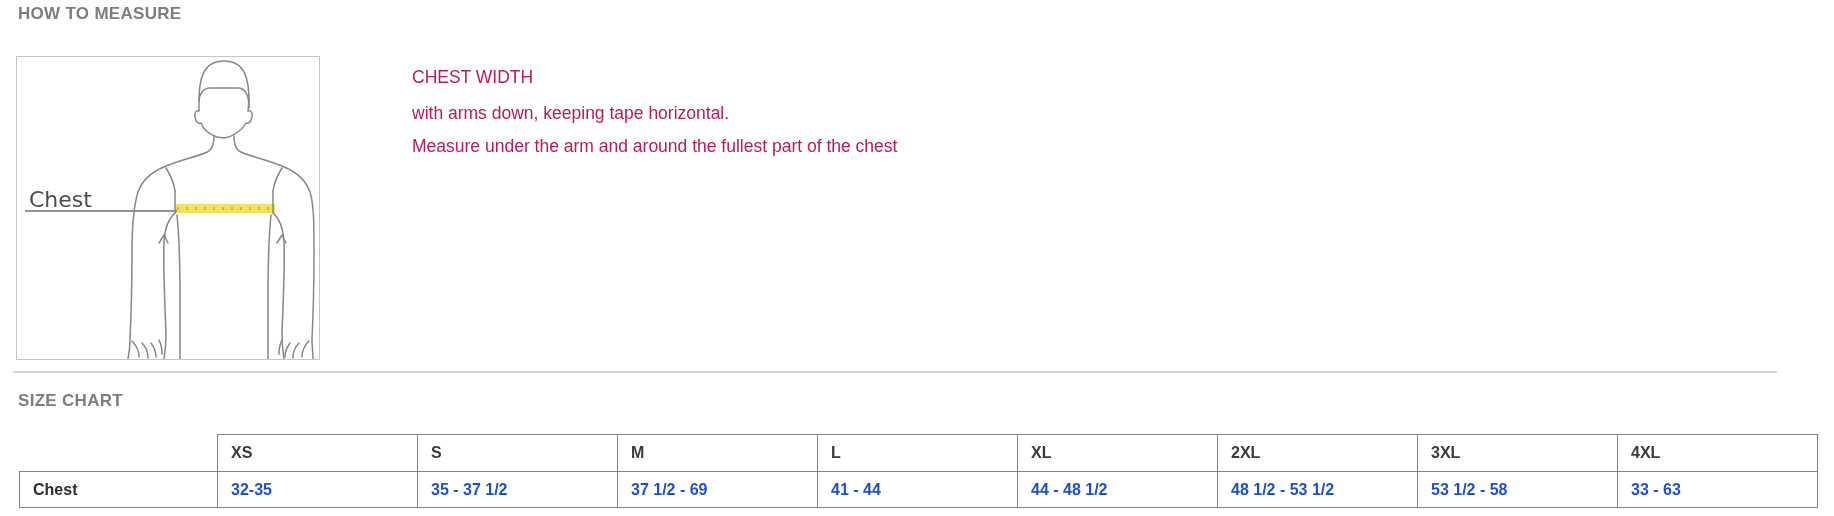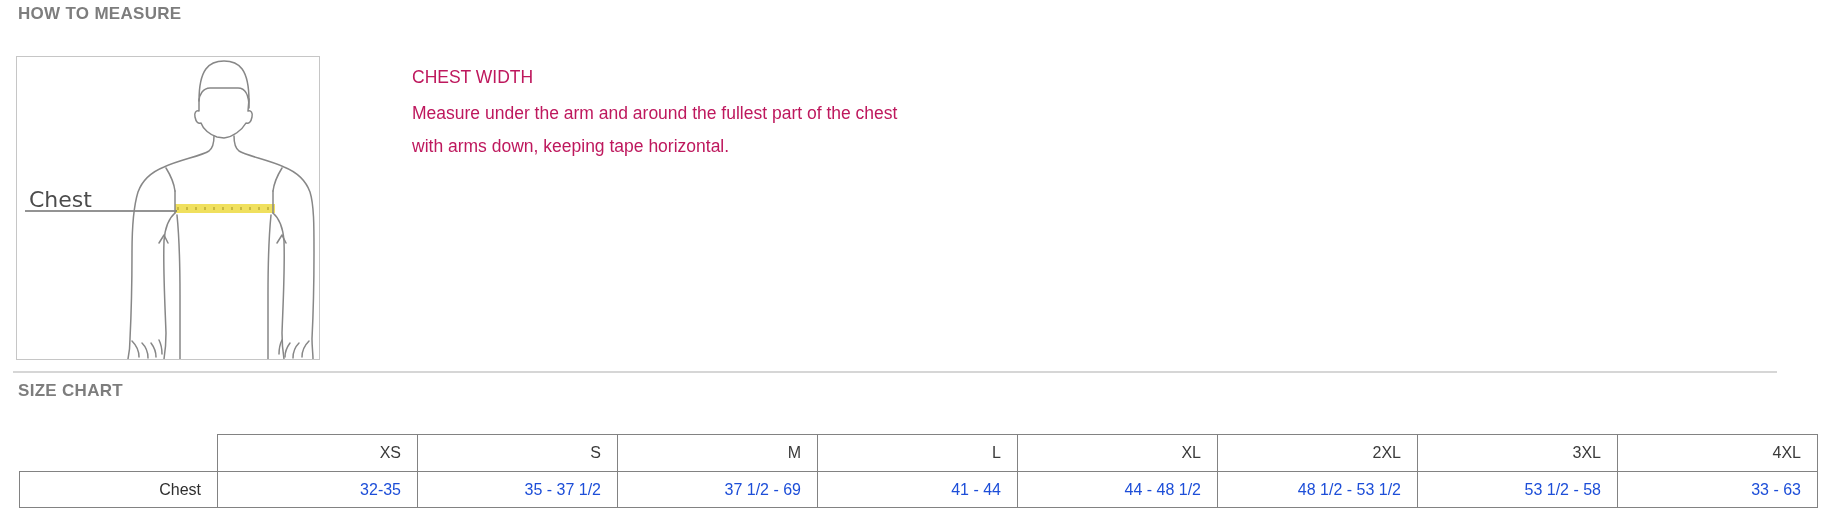--- a/index.html
+++ b/index.html
@@ -5,21 +5,21 @@
   html,body { margin:0; padding:0; background:#ffffff; }
   .page {
     position:relative; width:1834px; height:516px; background:#ffffff;
     font-family:"Liberation Sans", sans-serif; overflow:hidden;
   }
   .section-heading {
     position:absolute; margin:0; font-size:17px; font-weight:bold;
     color:#7d7d7d; letter-spacing:0.3px;
   }
   #heading-how-to-measure { left:18px; top:4px; }
-  #heading-size-chart { left:18px; top:381px; }
+  #heading-size-chart { left:18px; top:391px; }
 
   .figure-box {
     position:absolute; left:16px; top:56px; width:302px; height:302px;
     border:1px solid #c6c6c6; background:#ffffff;
   }
   .figure-box svg { display:block; }
   .figure-chest-label {
     font-family:"DejaVu Sans", sans-serif;
   }
 
@@ -30,22 +30,22 @@
   .divider {
     position:absolute; left:13px; top:371px; width:1764px; height:0;
     border-top:2px solid #d6d6d6;
   }
 
   table.size-chart {
     position:absolute; left:19px; top:434px;
     border-collapse:collapse; table-layout:fixed; font-size:16px;
   }
   table.size-chart th, table.size-chart td {
-    border:1px solid #828282; text-align:right; font-weight:normal;
-    padding:0 16px 0 13px; white-space:nowrap; overflow:hidden;
+    border:1px solid #828282; text-align:left; font-weight:bold;
+    padding:0 3px 0 13px; white-space:nowrap; overflow:hidden;
   }
   table.size-chart th { height:36px; color:#3b3b3b; }
   table.size-chart td { height:35px; }
   table.size-chart th.corner { border:none; background:transparent; }
   td.row-label { color:#2e2e2e; }
   td.cell-value { color:#1d4ed8; }
 </style>
 </head>
 <body>
 
@@ -98,22 +98,22 @@
         <path d="M273,286 C270,290 268,295 268,300"></path>
         <path d="M265,283 C263,287 262,292 262,297"></path>
       </g>
       <text class="figure-chest-label" x="12" y="150" font-size="22" fill="#4c4c4c">Chest</text>
     </svg>
   </div>
 
   <div class="measure-text">
     <div class="measure-title">CHEST WIDTH</div>
     <div class="measure-body">
+      <div>with arms down, keeping tape horizontal.</div>
       <div>Measure under the arm and around the fullest part of the chest</div>
-      <div>with arms down, keeping tape horizontal.</div>
     </div>
   </div>
 
   <div class="divider"></div>
 
   <h2 class="section-heading" id="heading-size-chart">SIZE CHART</h2>
 
   <table class="size-chart">
     <colgroup>
       <col style="width:198px">

